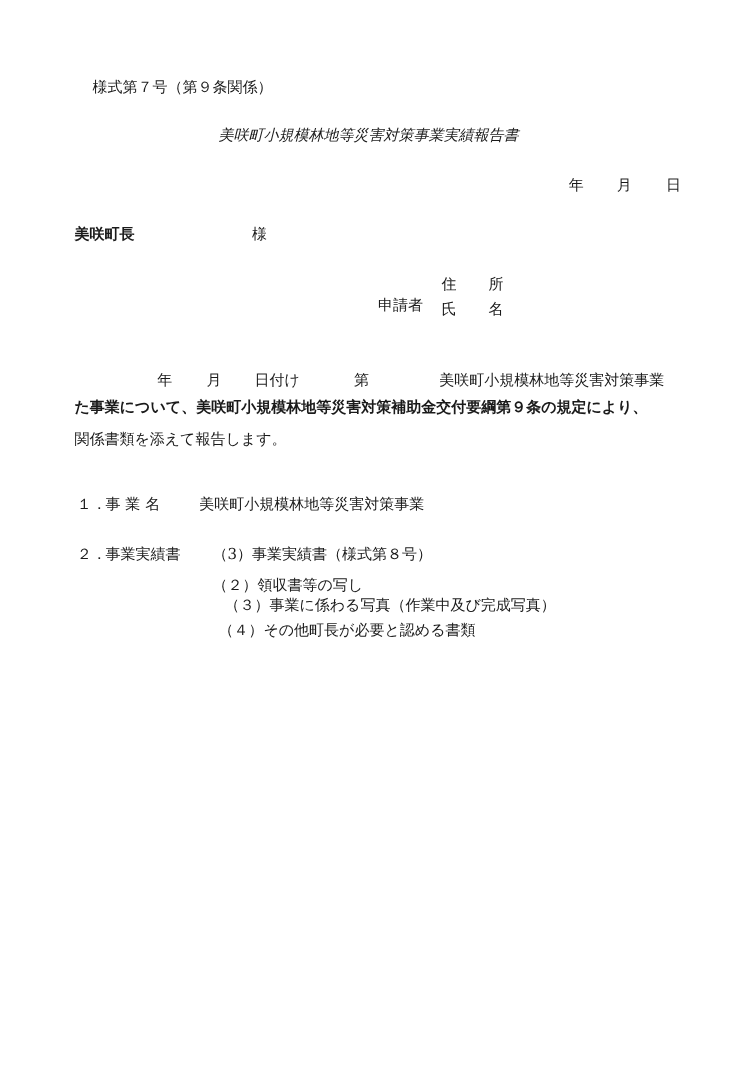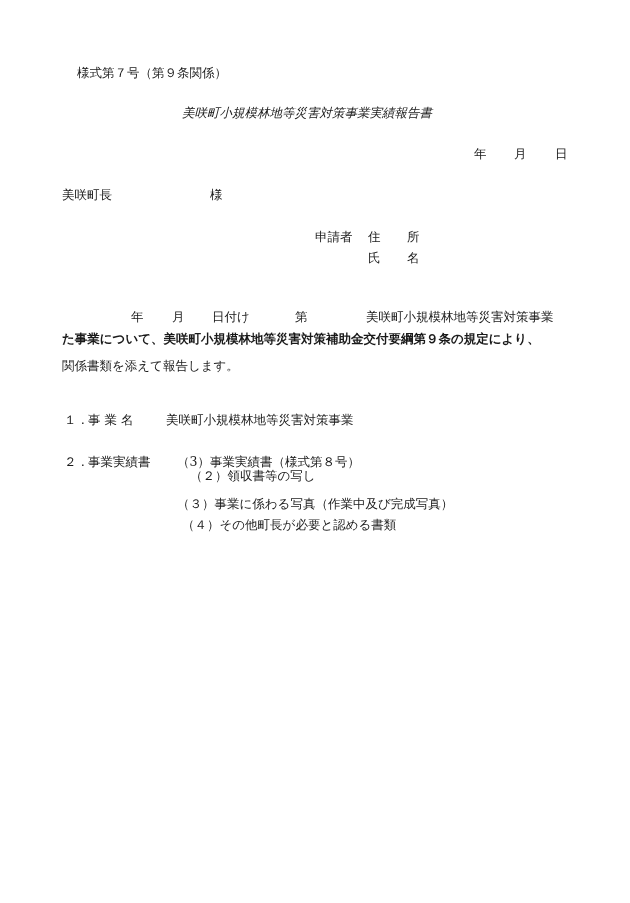--- a/index.html
+++ b/index.html
@@ -19,26 +19,26 @@
 
   <div class="abs" style="left:182px; top:107px;font-style:italic;">美咲町小規模林地等災害対策事業実績報告書</div>
 
   <div>
     <span class="abs" style="left:474px; top:148px;">年</span>
     <span class="abs" style="left:514px; top:148px;">月</span>
     <span class="abs" style="left:555px; top:148px;">日</span>
   </div>
 
   <div>
-    <span class="abs" style="left:62px; top:189px;">美咲町長</span>
+    <span class="abs" style="left:62px; top:189px;font-weight:bold;">美咲町長</span>
     <span class="abs" style="left:210px; top:189px;">様</span>
   </div>
 
   <div>
-    <span class="abs" style="left:315px; top:231px;">申請者</span>
+    <span class="abs" style="left:315px; top:248px;">申請者</span>
     <span class="abs" style="left:368px; top:231px;">住</span>
     <span class="abs" style="left:407px; top:231px;">所</span>
     <span class="abs" style="left:368px; top:252px;">氏</span>
     <span class="abs" style="left:407px; top:252px;">名</span>
   </div>
 
   <div>
     <span class="abs" style="left:131px; top:311px;">年</span>
     <span class="abs" style="left:172px; top:311px;">月</span>
     <span class="abs" style="left:212px; top:311px;">日付け</span>
@@ -51,18 +51,18 @@
   <div>
     <span class="abs" style="left:64px; top:414px;">１．</span>
     <span class="abs" style="left:88px; top:414px;">事 業 名</span>
     <span class="abs" style="left:166px; top:414px;">美咲町小規模林地等災害対策事業</span>
   </div>
 
   <div>
     <span class="abs" style="left:64px; top:456px;">２．</span>
     <span class="abs" style="left:88px; top:456px;">事業実績書</span>
     <span class="abs" style="left:177px; top:456px;">（3）事業実績書（様式第８号）</span>
-    <span class="abs" style="left:177px; top:470px;margin-left:13px;">（２）領収書等の写し</span>
-    <span class="abs" style="left:177px; top:498px;">（３）事業に係わる写真（作業中及び完成写真）</span>
+    <span class="abs" style="left:177px; top:482px;">（２）領収書等の写し</span>
+    <span class="abs" style="left:187px; top:498px;">（３）事業に係わる写真（作業中及び完成写真）</span>
     <span class="abs" style="left:182px; top:519px;">（４）その他町長が必要と認める書類</span>
   </div>
 
 </div>
 
 </body></html>

